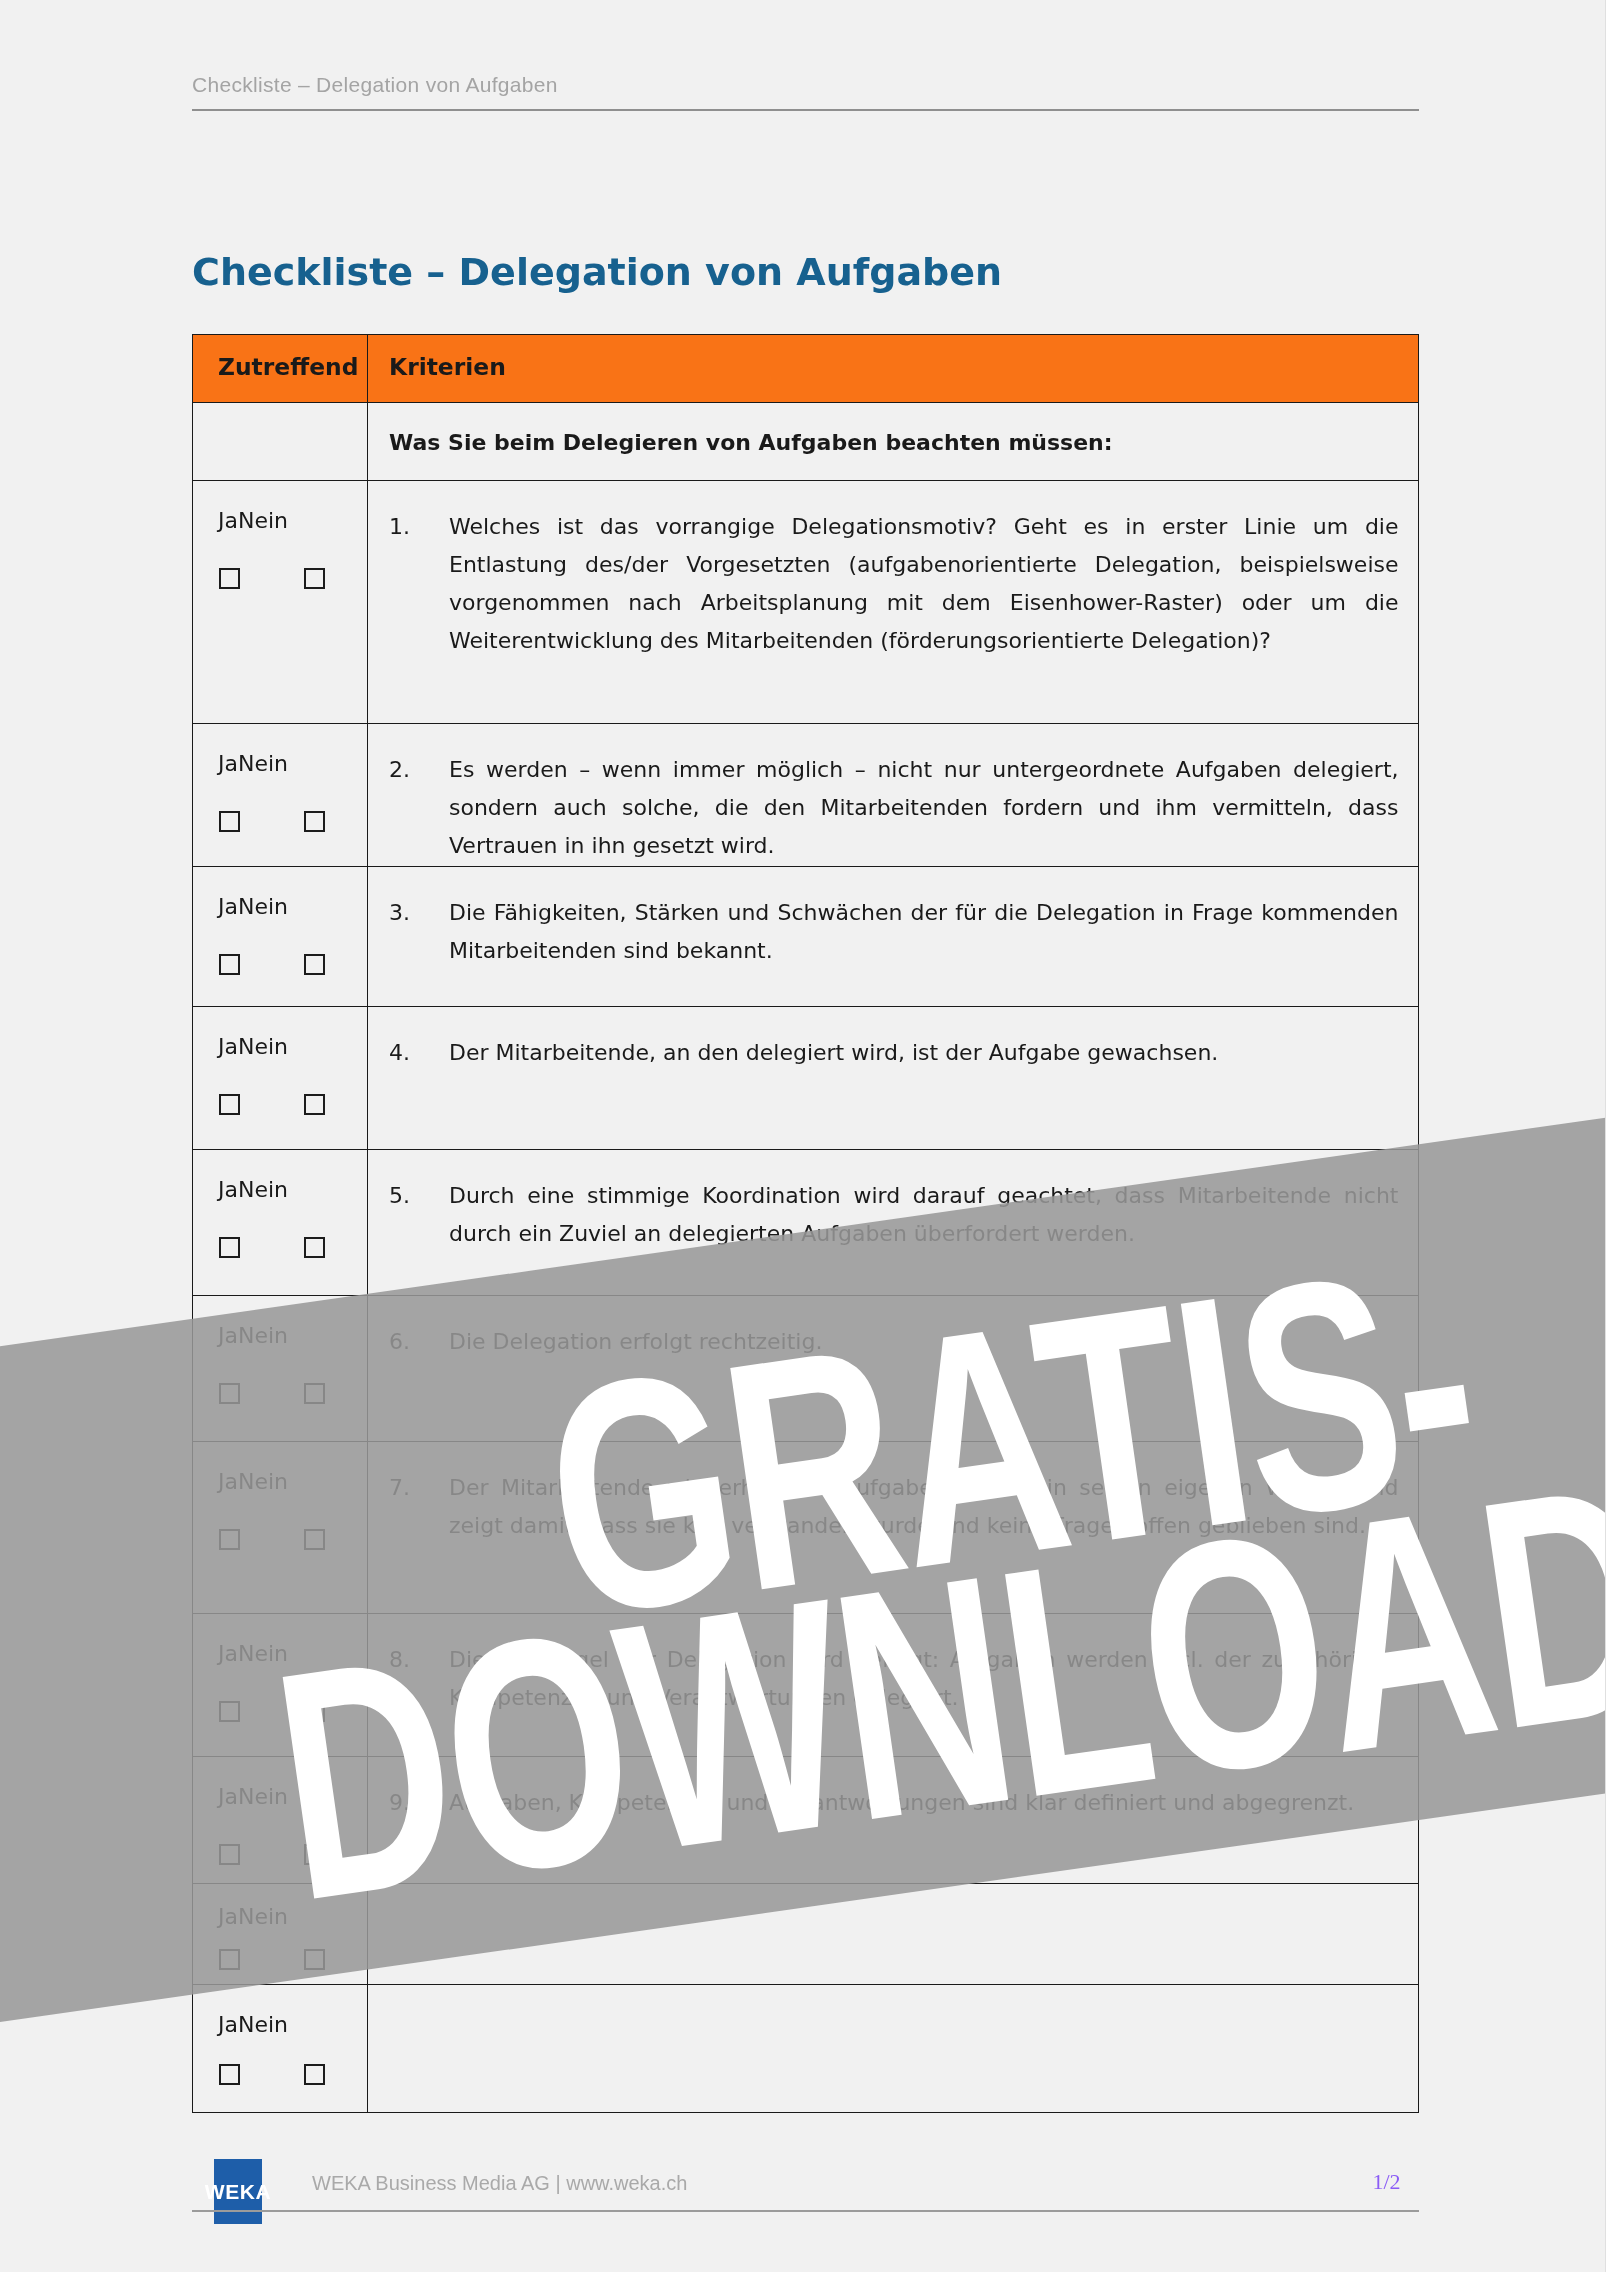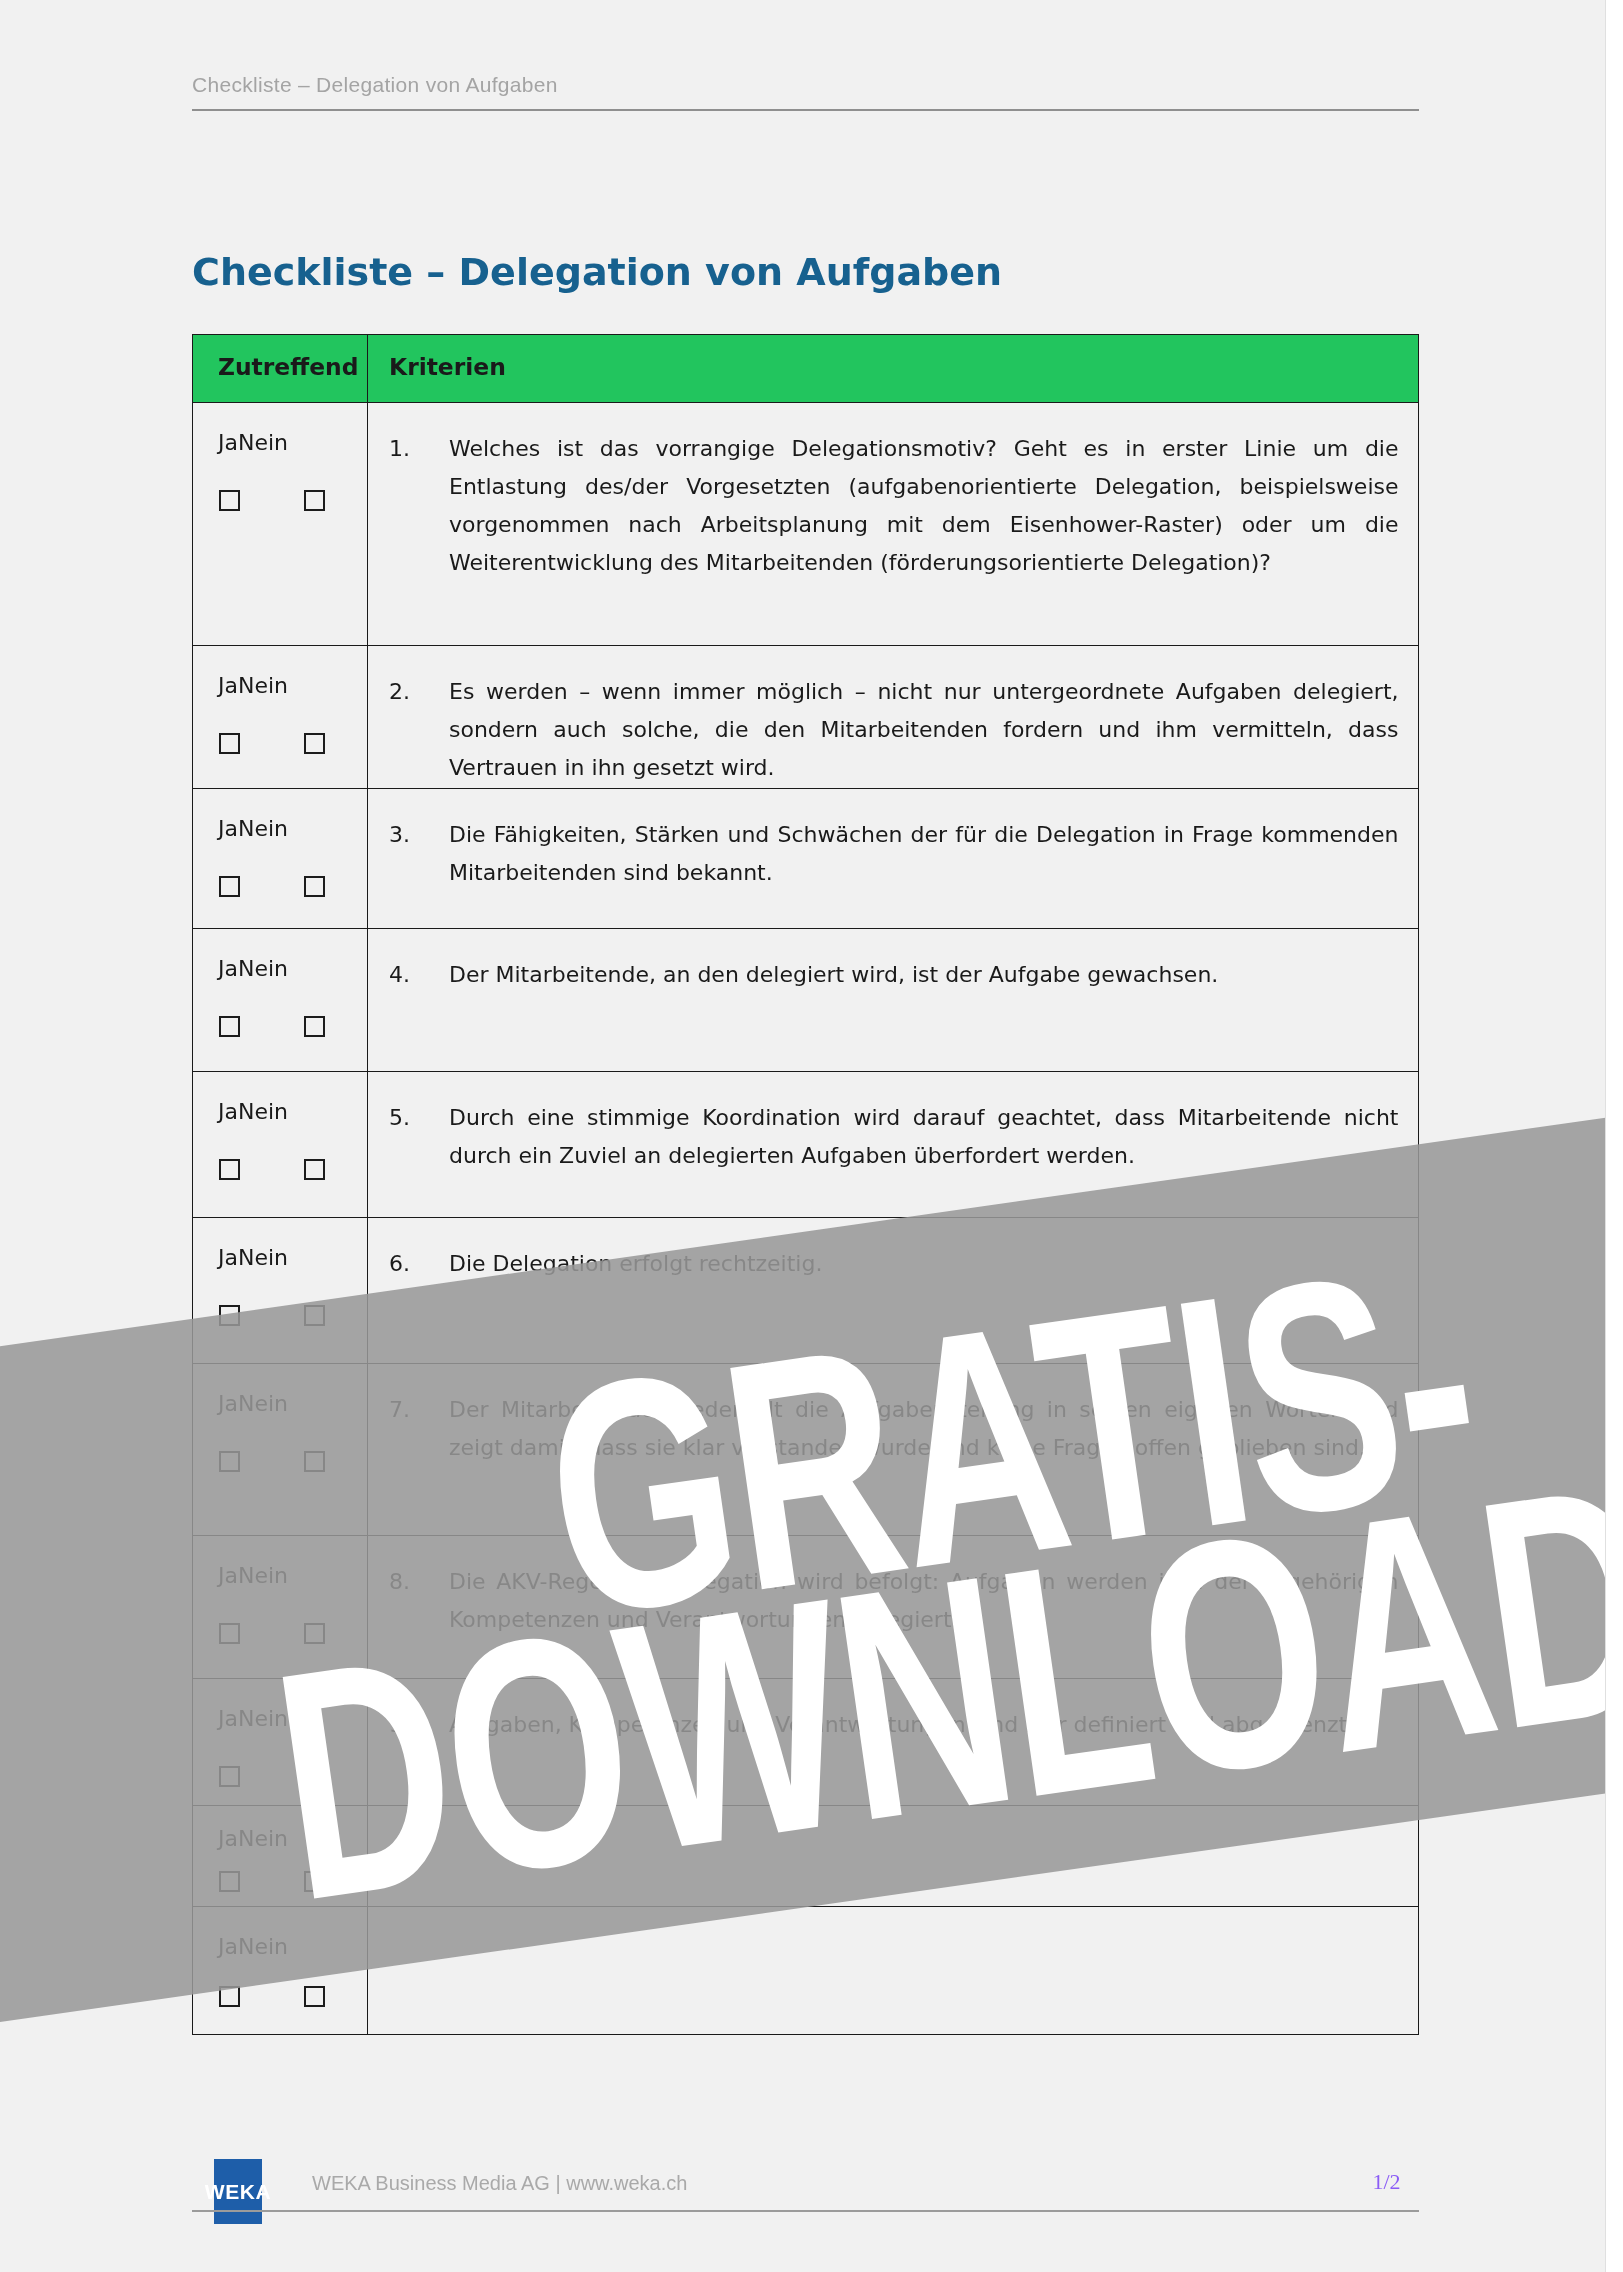--- a/index.html
+++ b/index.html
@@ -43,21 +43,21 @@
     width:175px;min-width:175px;
     border-right:1.9px solid #1a1a1a;
     box-sizing:border-box;
     padding-top:27px;
   }
   .c2{
     flex:1;
     box-sizing:border-box;
     padding:27px 19.5px 0 21px;
   }
-  .head-row{background:#22c55e;min-height:68px;}
+  .head-row{background:#f97316;min-height:68px;}
   .head-row .c1,.head-row .c2{padding-top:18px;}
   .head-label{font-size:23.4px;font-weight:bold;}
   .head-row .c1 .head-label{margin-left:25px;}
   .sub-row{min-height:78px;}
   .sub-text{font-size:22px;font-weight:bold;}
   .labels{display:flex;font-size:22px;line-height:26px;}
   .lab-ja{margin-left:25px;}
   .lab-nein{}
   .boxes{display:flex;margin-top:34px;}
   .cbox{
@@ -146,20 +146,26 @@
 
   <div class="trow head-row">
     <div class="c1">
       <div class="head-label">Zutreffend</div>
     </div>
     <div class="c2">
       <div class="head-label">Kriterien</div>
     </div>
   </div>
 
+  <div class="trow sub-row">
+    <div class="c1"></div>
+    <div class="c2">
+      <div class="sub-text">Was Sie beim Delegieren von Aufgaben beachten müssen:</div>
+    </div>
+  </div>
 
   <div class="trow" style="min-height:243px">
     <div class="c1">
       <div class="labels">
         <span class="lab-ja">Ja</span>
         <span class="lab-nein">Nein</span>
       </div>
       <div class="boxes">
         <span class="cbox box-ja"></span>
         <span class="cbox box-nein"></span>

